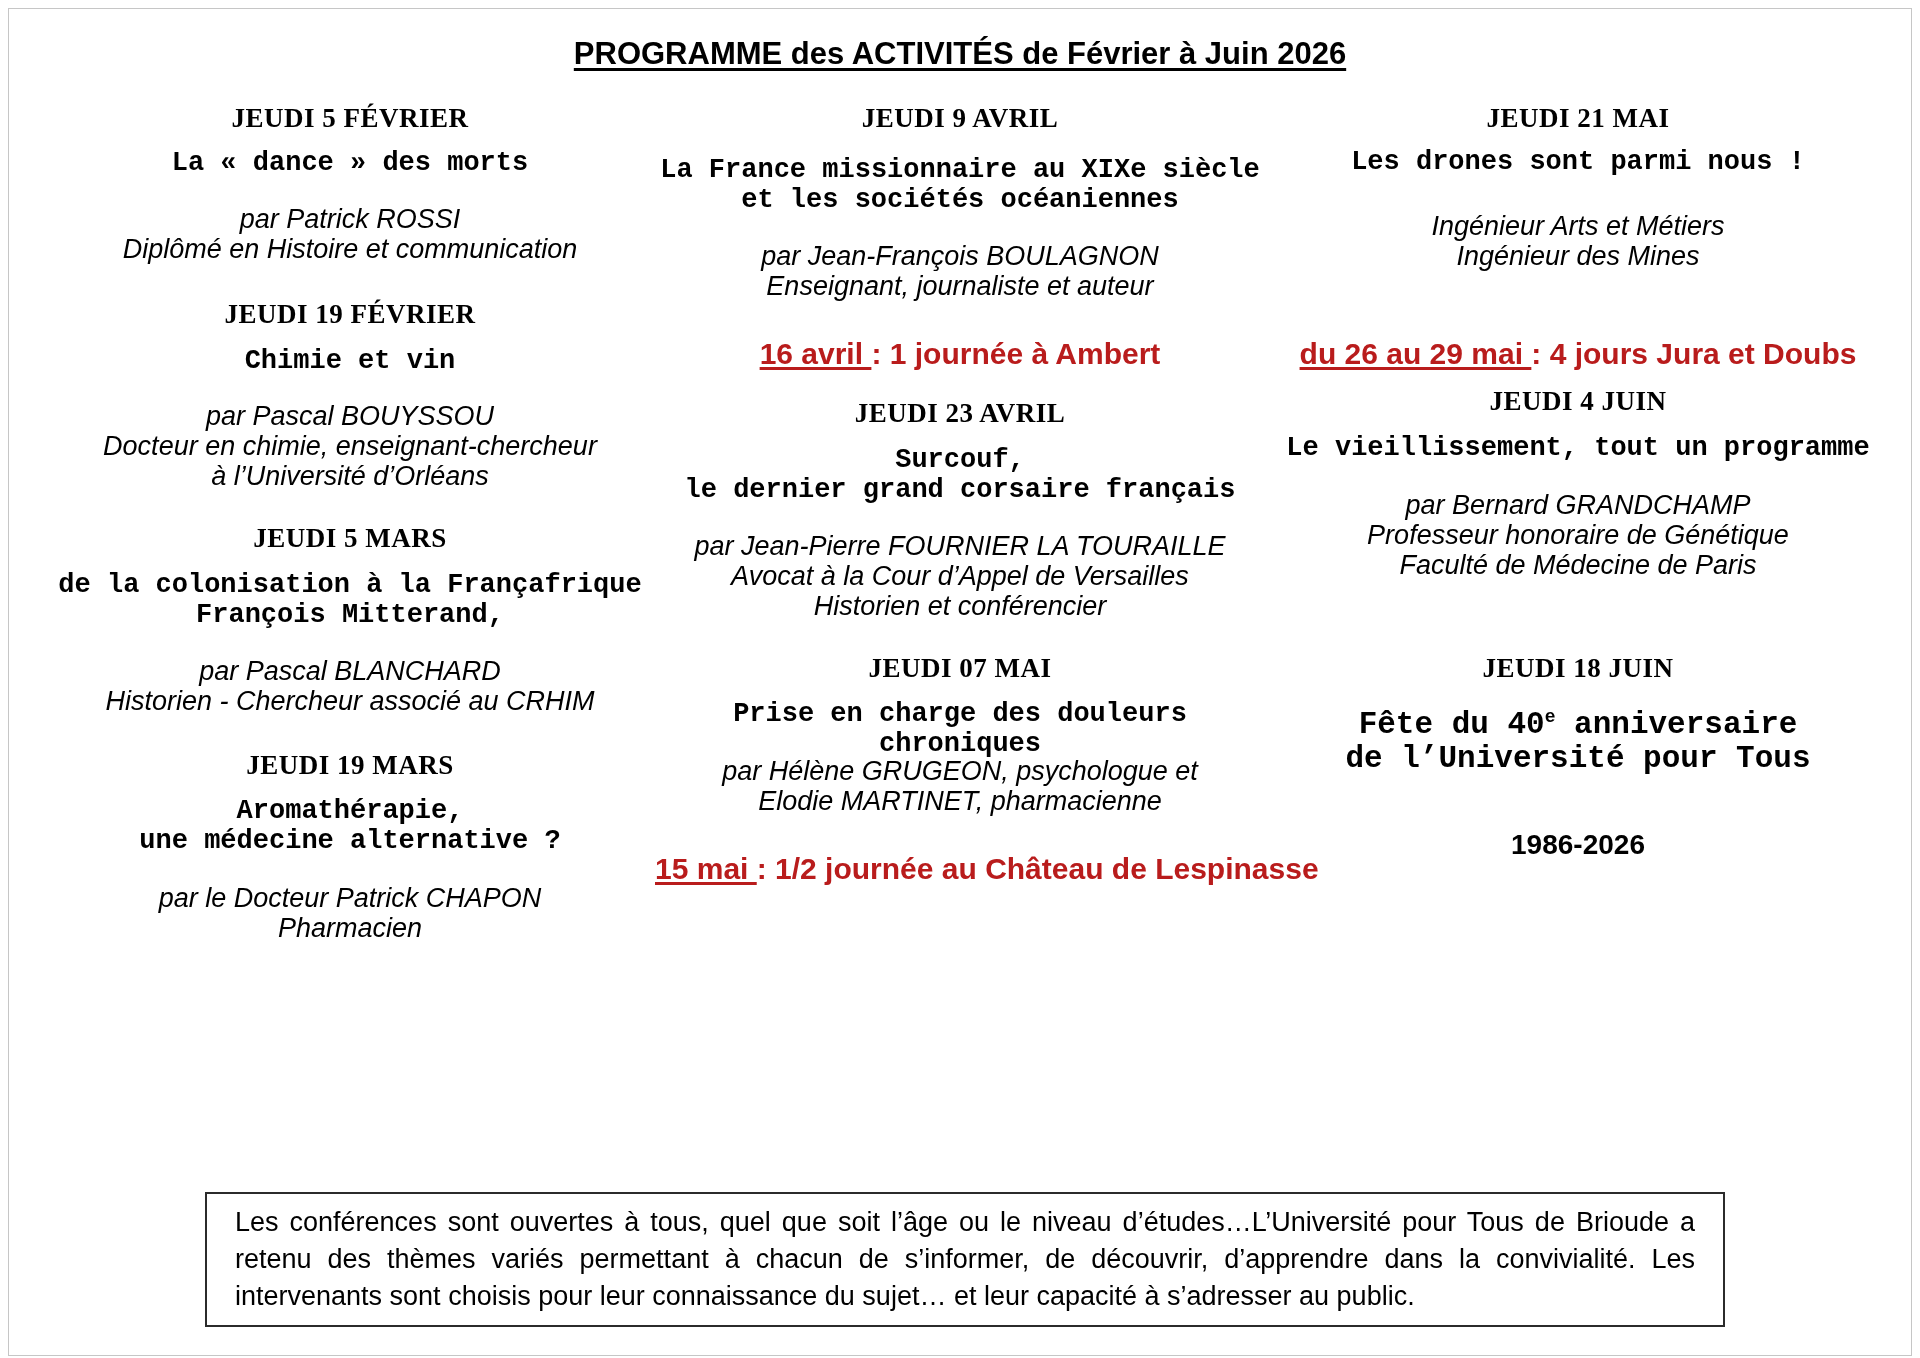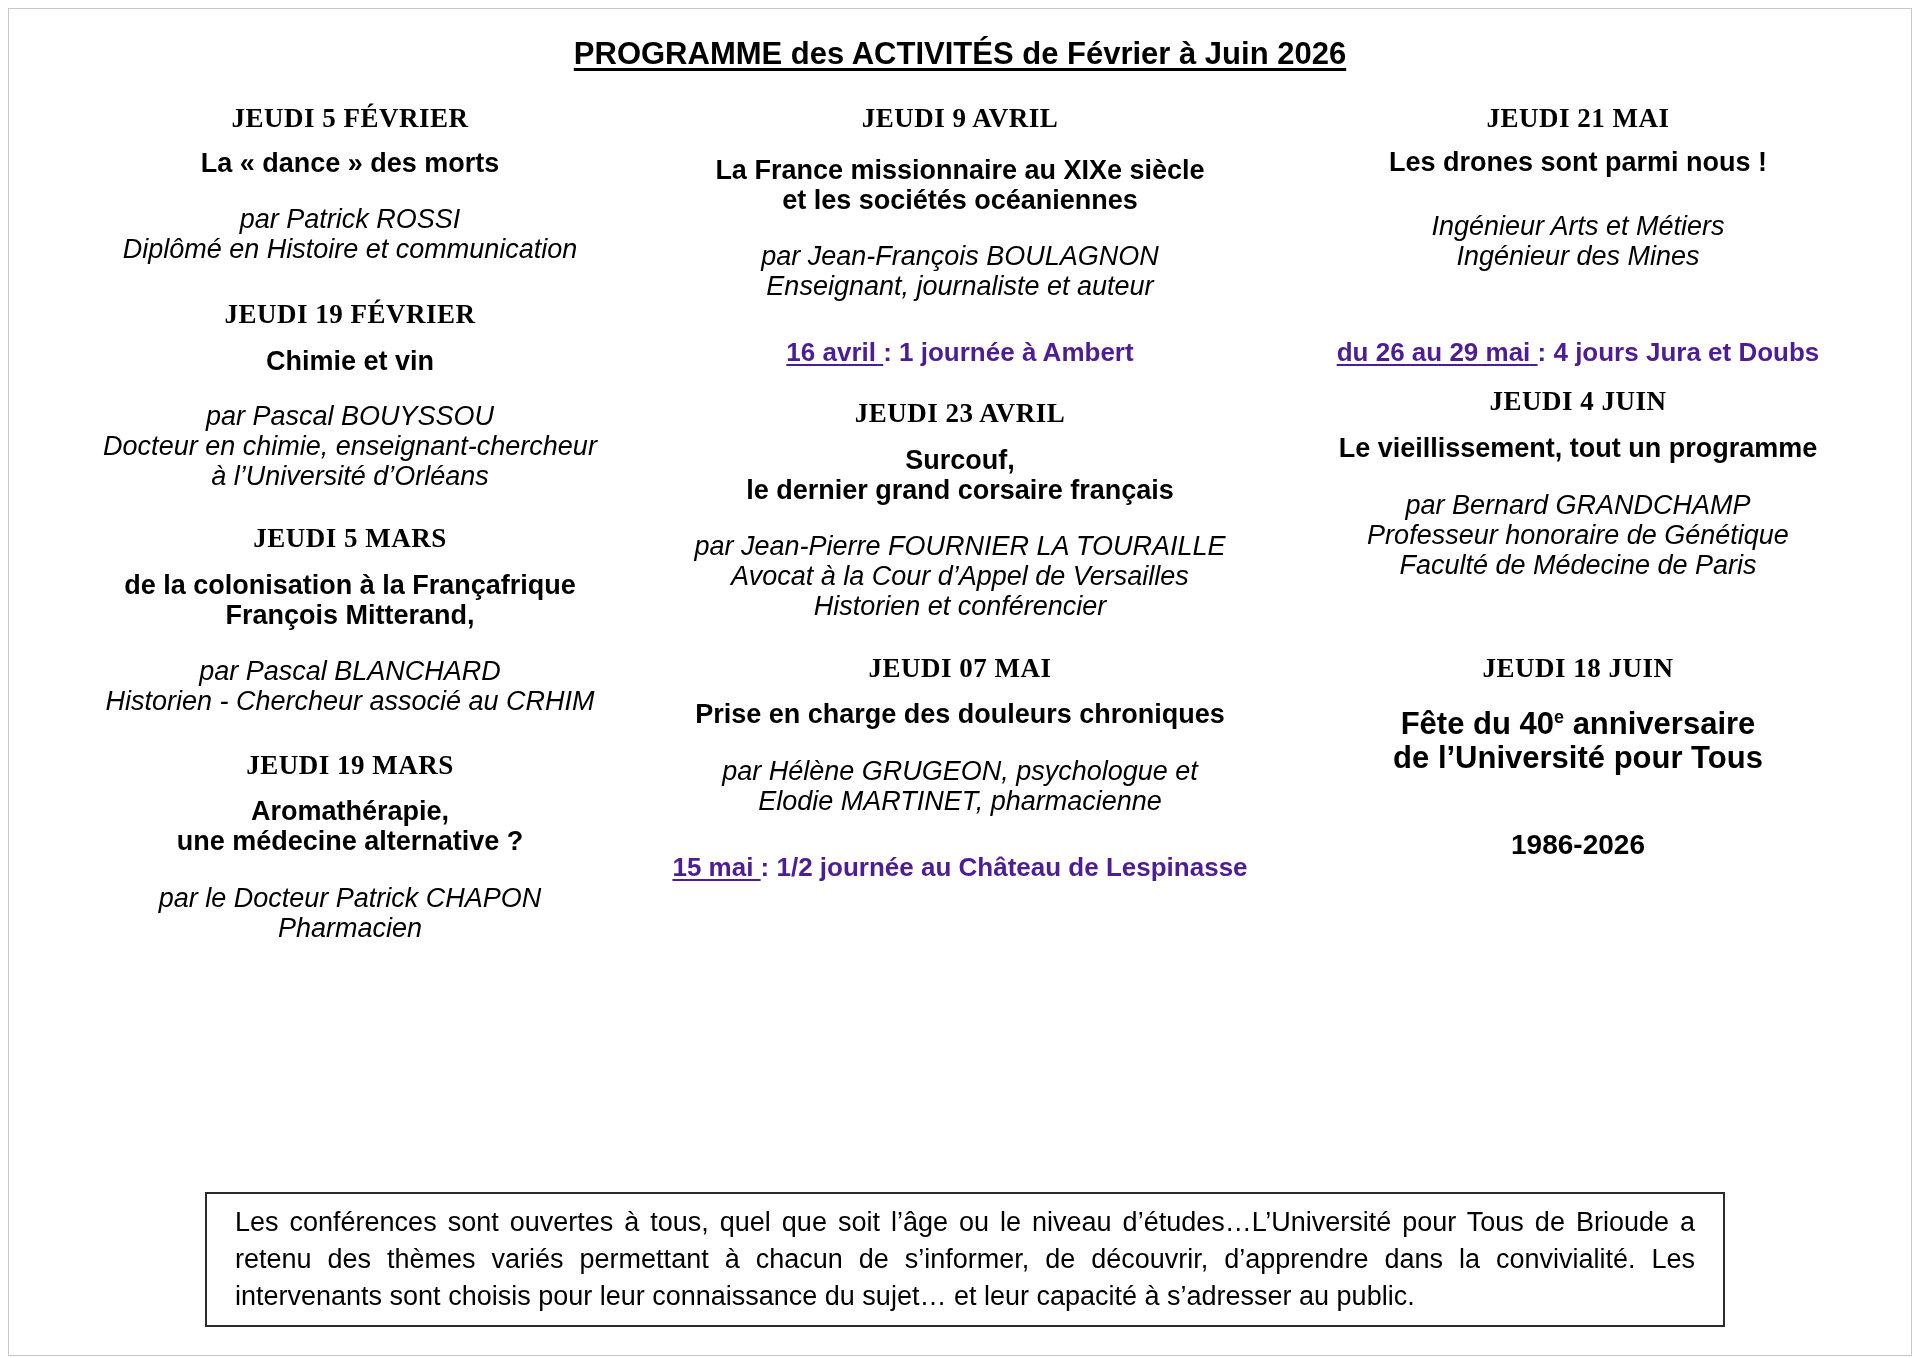--- a/index.html
+++ b/index.html
@@ -29,25 +29,25 @@
   #col2{left:655px;width:610px;}
   #col3{left:1278px;width:600px;}
   .blk{position:absolute;left:0;right:0;}
   .date{
     font-family:"Liberation Serif",serif;
     font-weight:bold;font-size:27px;
     letter-spacing:0.5px;
     text-underline-offset:3px;
     white-space:nowrap;
   }
-  .title{font-weight:bold;font-size:27px;line-height:30px;}
+  .title{font-weight:bold;font-size:27px;line-height:30px;font-family:Liberation Mono, monospace;}
   .speaker{font-style:italic;font-size:27px;line-height:30px;}
   .excursion{
-    font-weight:bold;font-size:26px;
-    color:#4c1d95;
+    font-weight:bold;font-size:30px;
+    color:#b91c1c;
     white-space:nowrap;
   }
   .exc-date{text-decoration:underline;text-underline-offset:3px;}
   .big{font-size:31px;line-height:34px;}
   .big sup{font-size:18px;}
   .years{font-weight:bold;font-size:28px;}
   .footer-box{
     position:absolute;left:205px;top:1192px;width:1520px;
     box-sizing:border-box;
     border:2px solid #2b2b2b;

